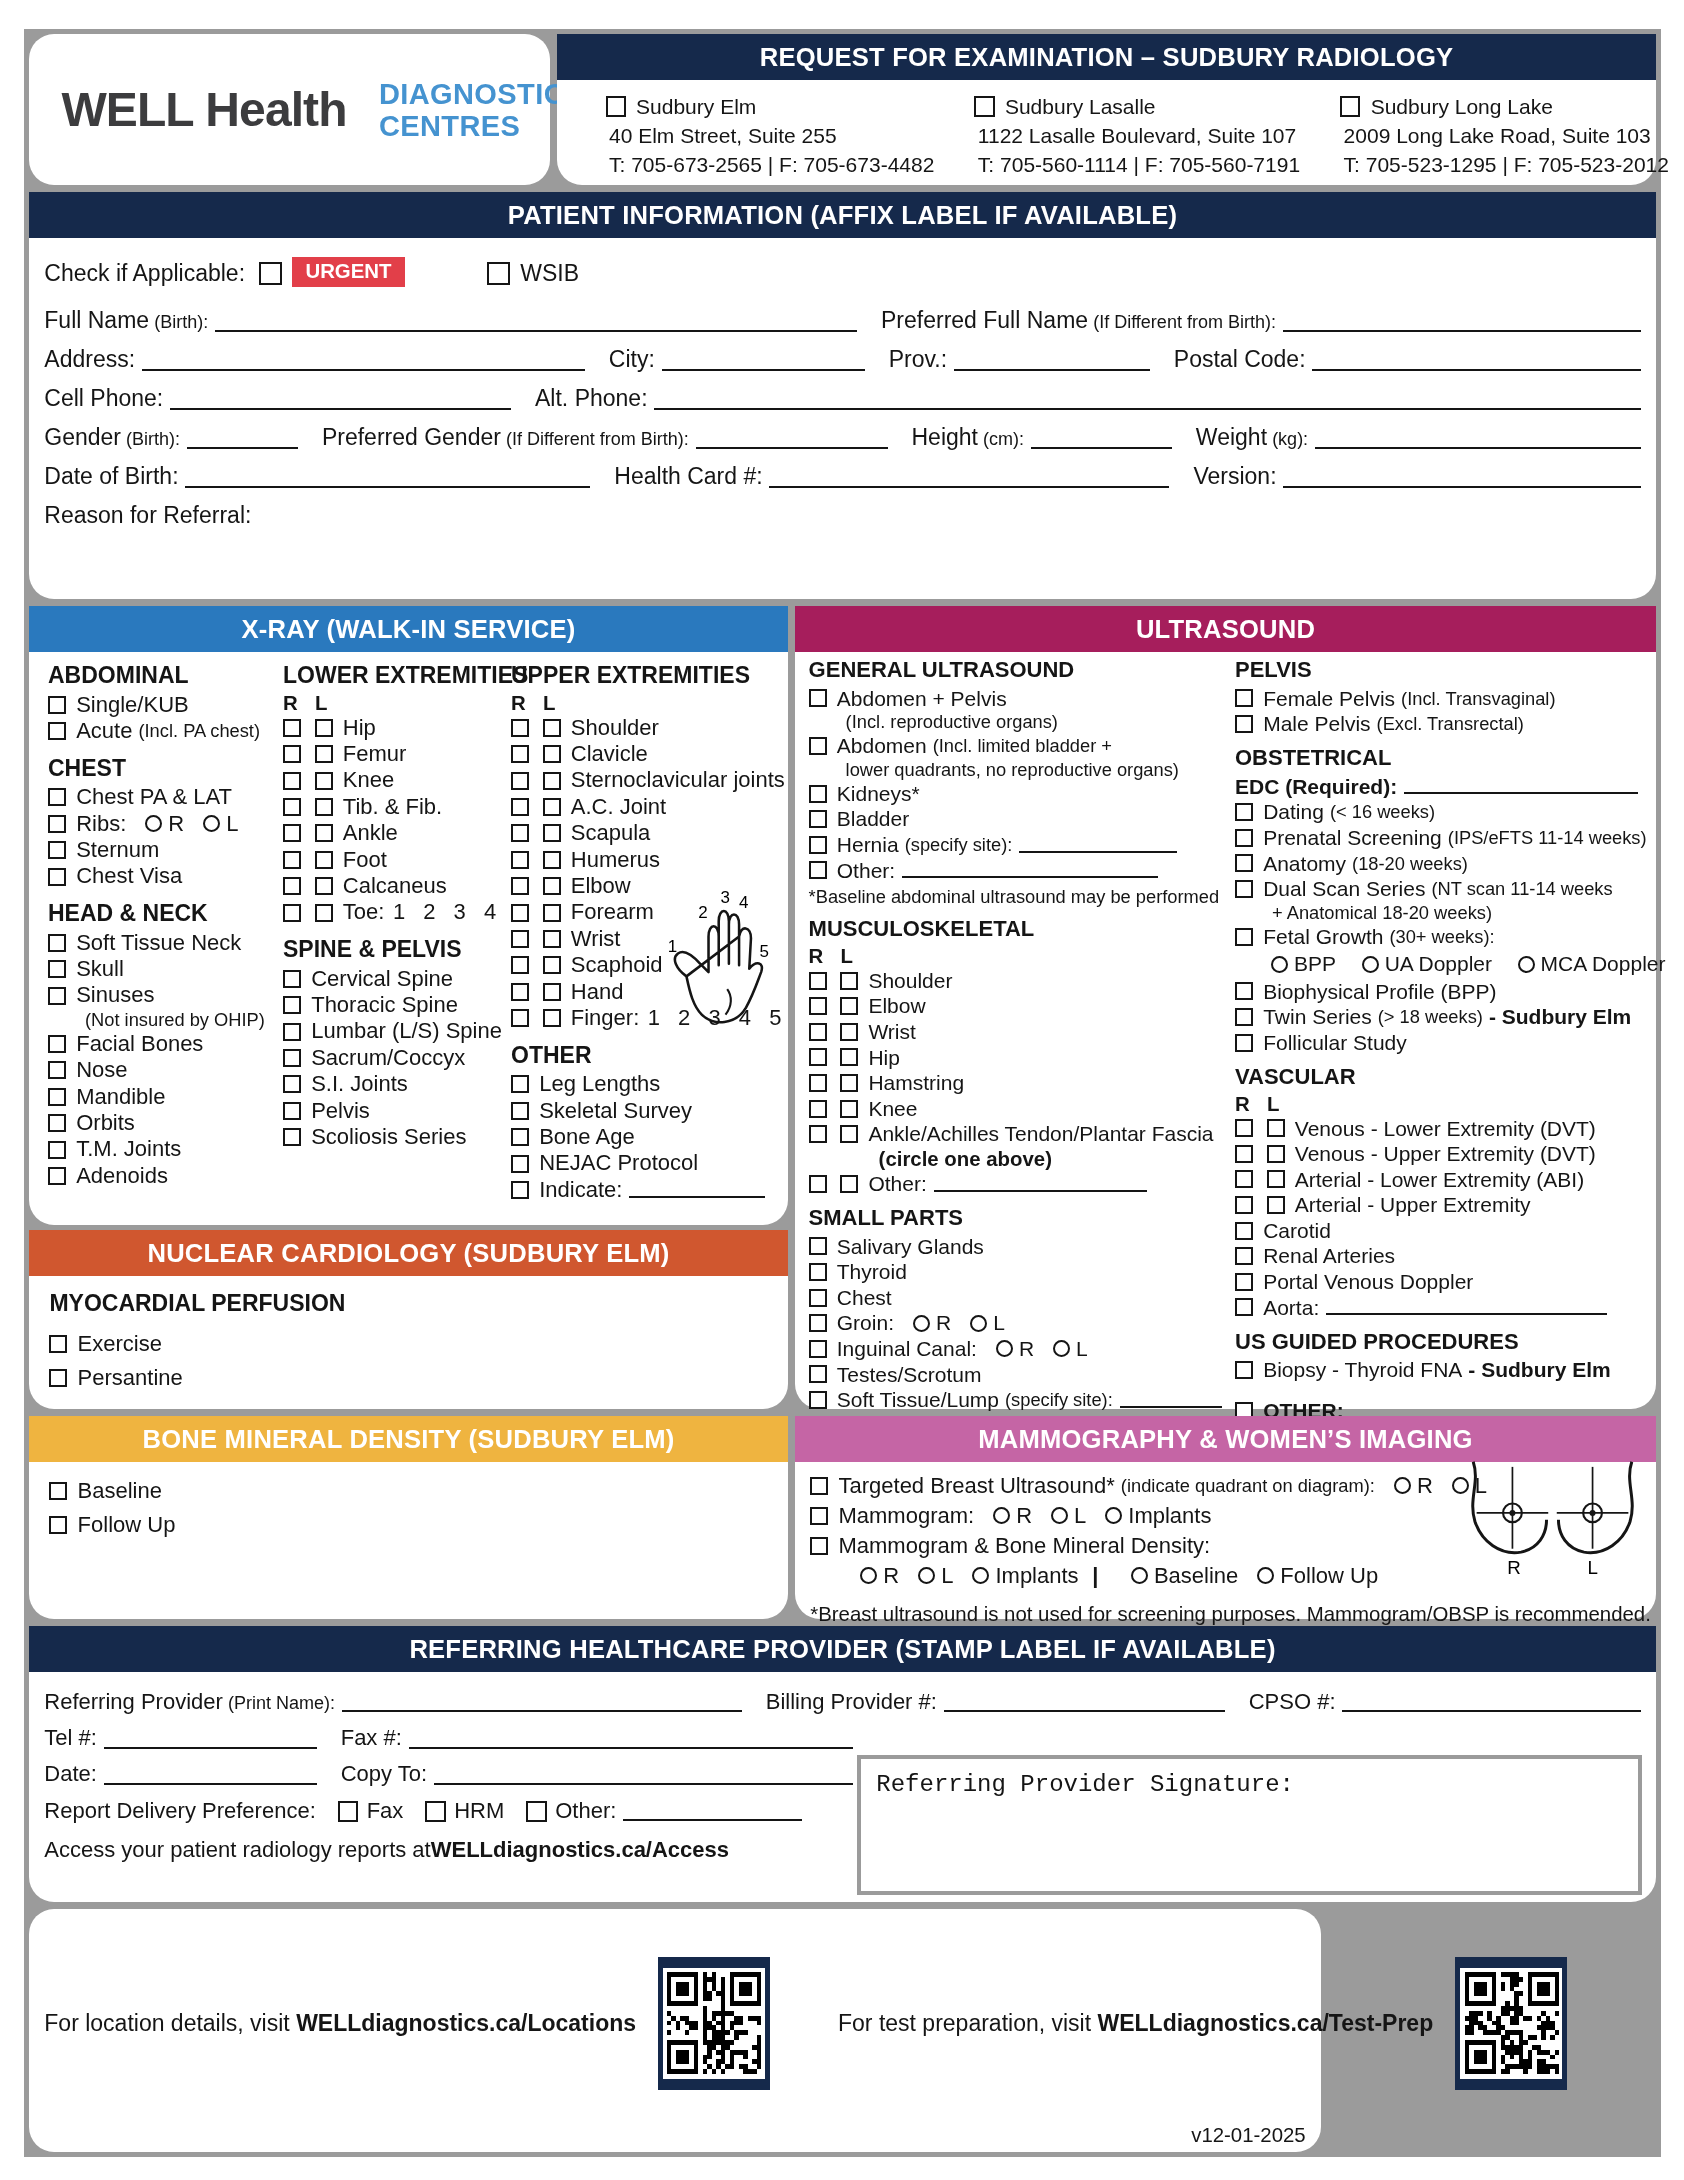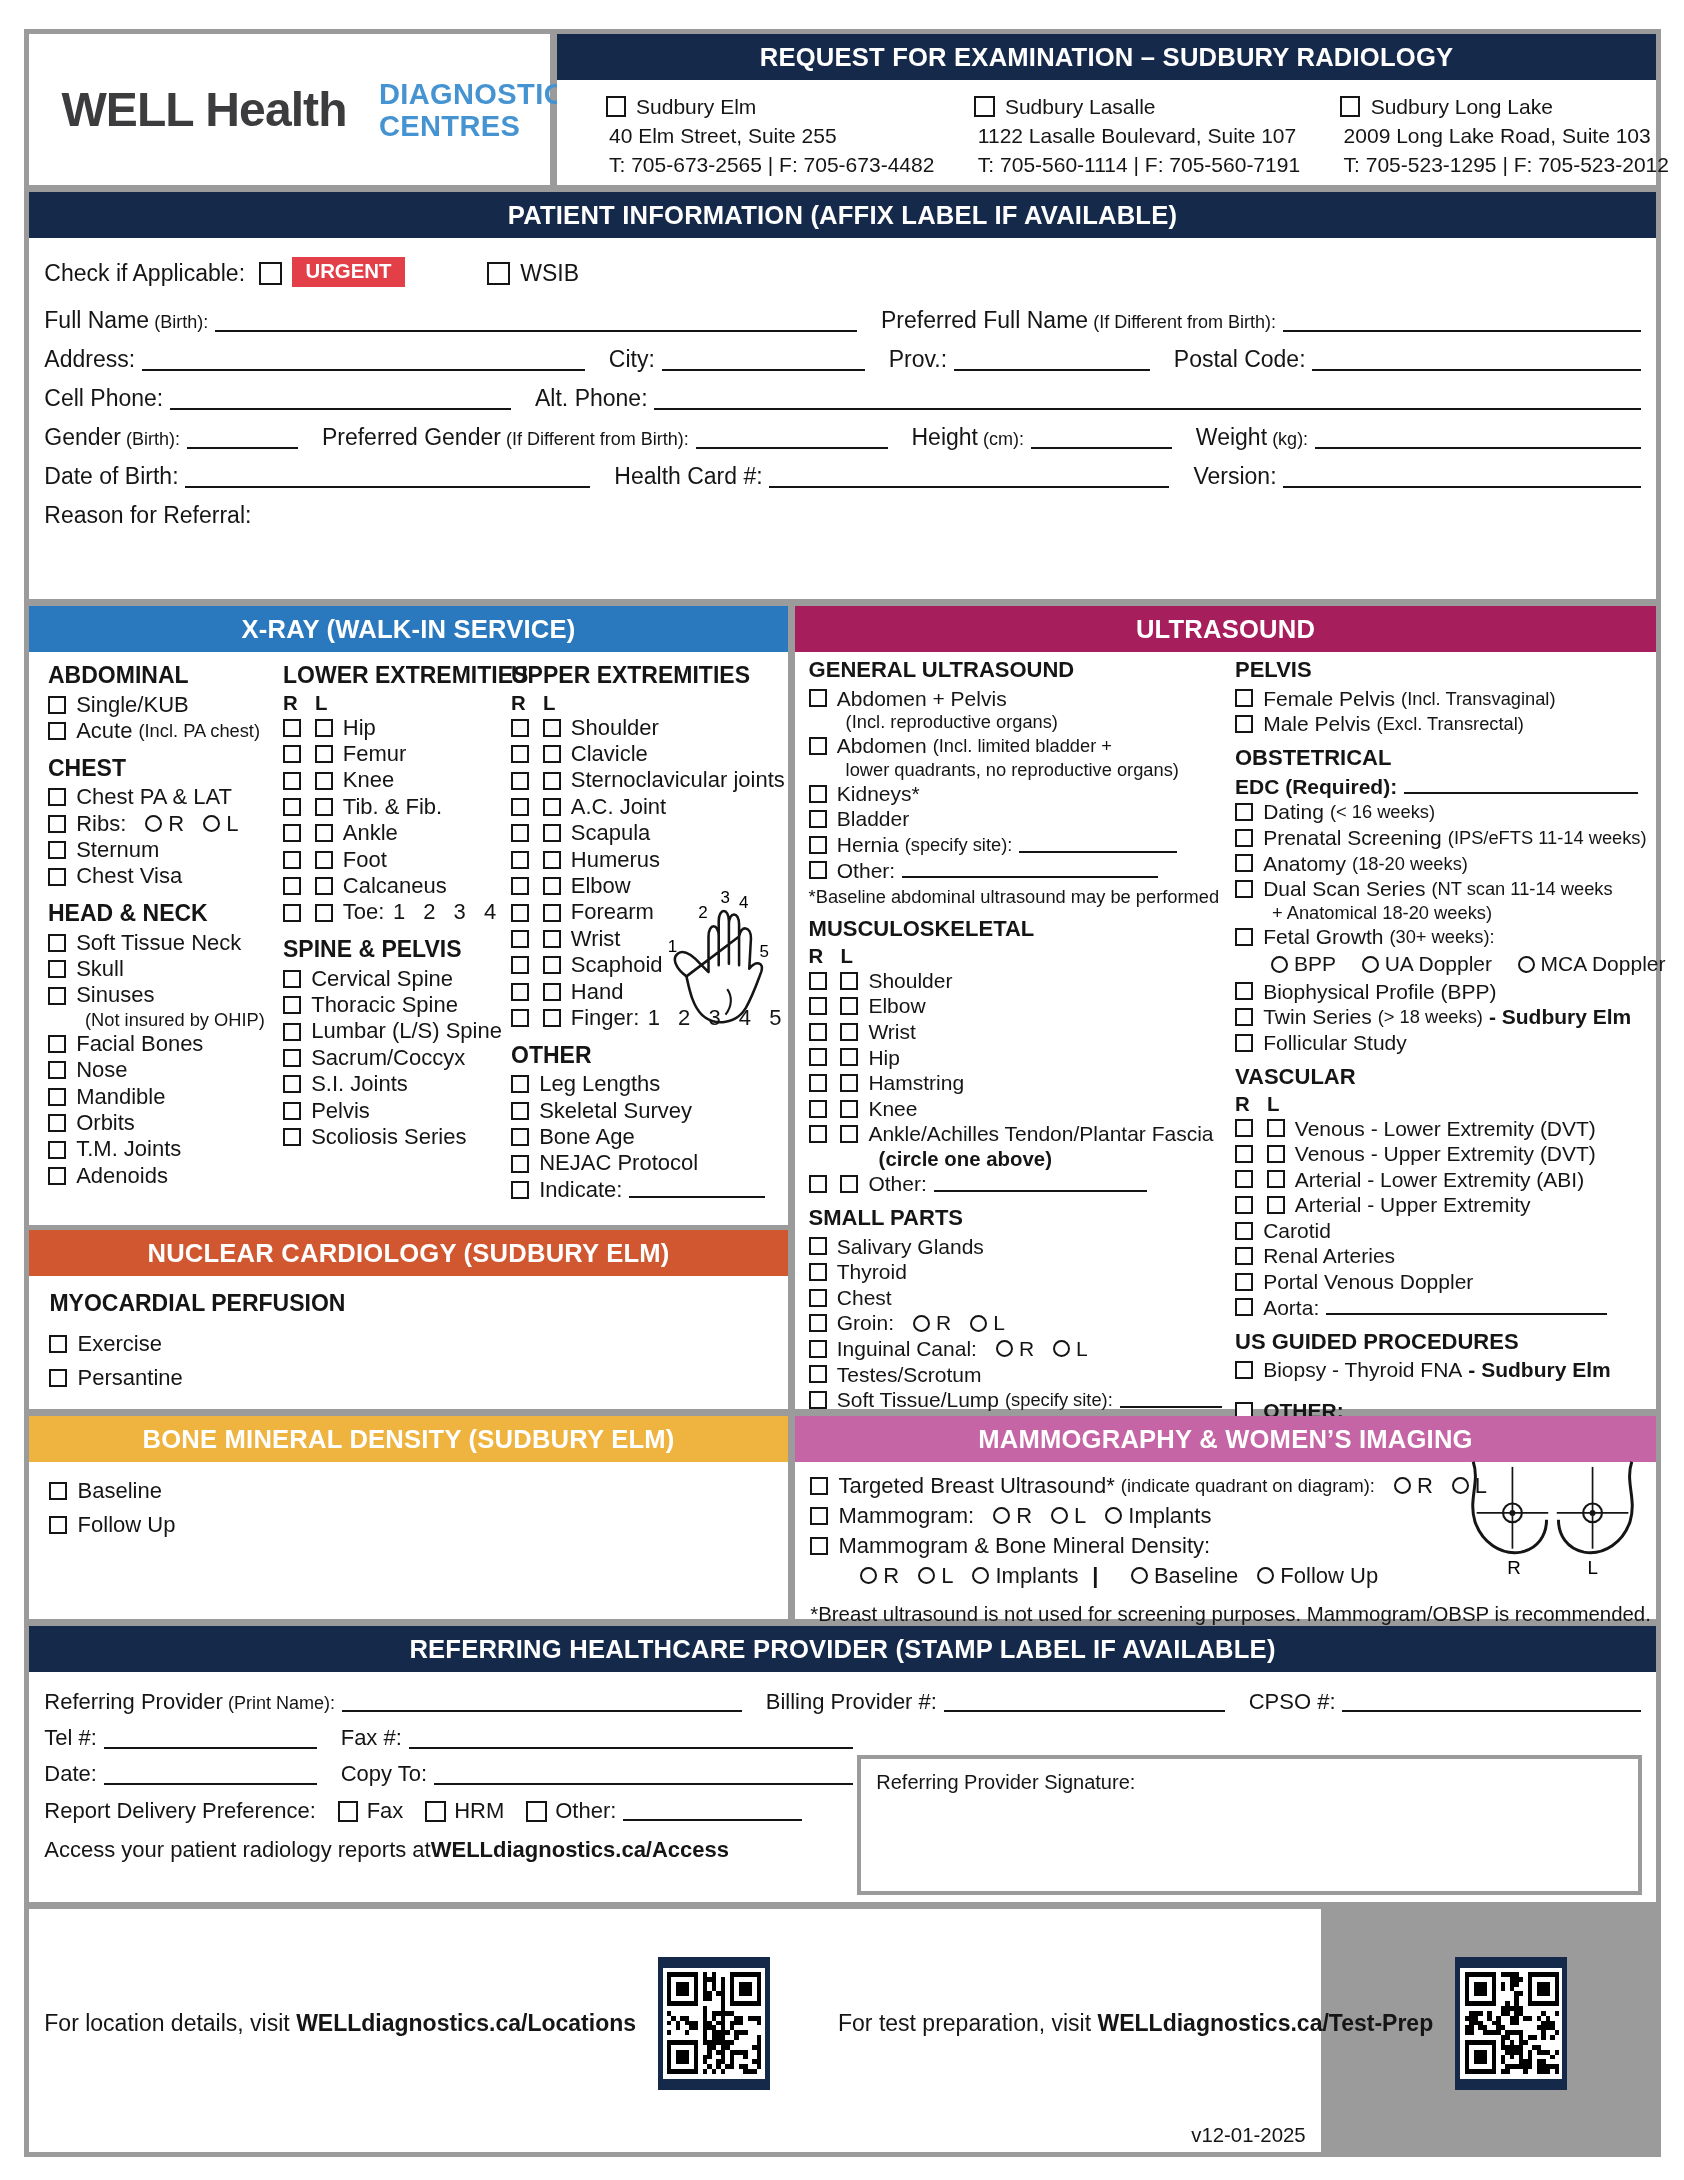--- a/index.html
+++ b/index.html
@@ -1,18 +1,18 @@
 <!DOCTYPE html>
 <html style="font-size:13.6px"><head>
 <meta charset="utf-8">
 <style>
   html,body{margin:0;padding:0;background:#ffffff;}
   body{width:1685px;height:2181px;position:relative;font-family:"Liberation Sans",sans-serif;color:#151515;}
   .frame{position:absolute;left:24px;top:29px;width:1627px;height:2118px;border:5.1px solid #9B9B9B;background:#9B9B9B;}
-  .card{position:absolute;background:#ffffff;}
+  .card{position:absolute;background:#ffffff;border-radius:25px;}
   .band{height:46px;display:flex;align-items:center;justify-content:center;color:#fff;font-weight:bold;font-size:25.6px;letter-spacing:0.2px;white-space:nowrap;}
   .navy{background:#15294B;}
   .blue{background:#2A79BE;}
   .magenta{background:#A61E5C;}
   .orange{background:#D0572F;}
   .yellow{background:#EFB440;}
   .pink{background:#C565A5;}
 
   
   #card-logo{left:0;top:0;width:521px;height:151px;display:flex;align-items:center;padding:0 0 0 20.4px;box-sizing:border-box;}
@@ -94,21 +94,21 @@
   .mam .gfoot{font-size:20.4px;margin-top:12px;}
 
   
   #card-ref{left:0;top:1592px;width:1627px;height:276px;}
   .rrow{display:flex;align-items:flex-end;margin:10.2px 15.3px 0 15.3px;font-size:22px;white-space:nowrap;}
   .rrow .s{font-size:18px;margin-left:5.1px;}
   .r-half{width:809px;display:flex;align-items:flex-end;}
   .rrow .cb.del{width:20.4px;height:20.4px;margin:0 8.5px 1.7px 22px;}
   .access{margin-top:13.6px;font-size:22px;}
   .sigbox{position:absolute;left:828px;top:129px;width:785px;height:140px;border:4.3px solid #9B9B9B;box-sizing:border-box;background:#fff;}
-  .sigbox .siglab{font-size:20px;margin:12px 0 0 15.3px;}
+  .sigbox .siglab{font-size:24px;margin:12px 0 0 15.3px;font-family:Liberation Mono, monospace;}
 
   
   #card-foot{left:0;top:1875px;width:1292px;height:243px;}
   .fpair{position:absolute;display:flex;align-items:center;}
   #fp1{left:15.3px;top:48px;}
   #fp2{left:809px;top:48px;}
   .fcap{font-size:23px;white-space:nowrap;margin-right:22px;}
   .b{font-weight:700;}
   .qrbox{width:112px;height:133px;border:5.1px solid #15294B;border-top-width:11px;border-bottom-width:11px;box-sizing:border-box;background:#fff;padding:4.3px;}
   .qrsvg{width:94px;height:102px;display:block;}

